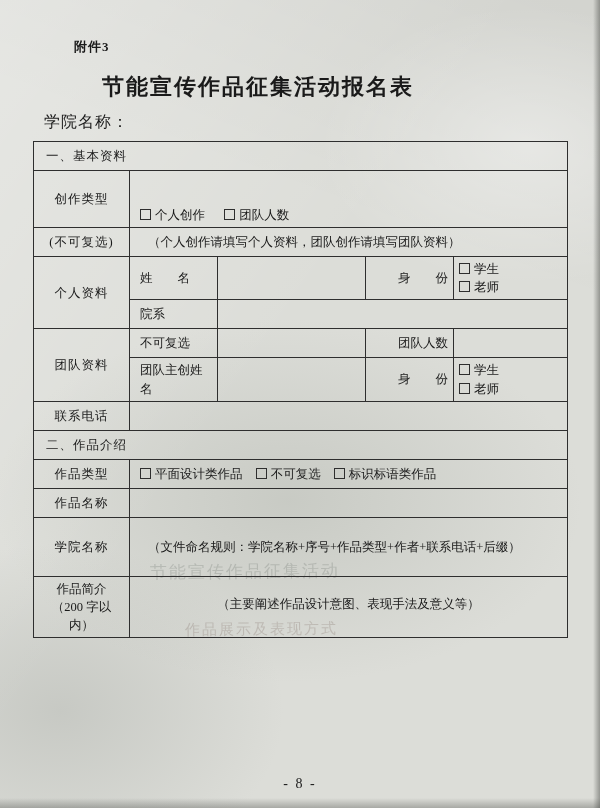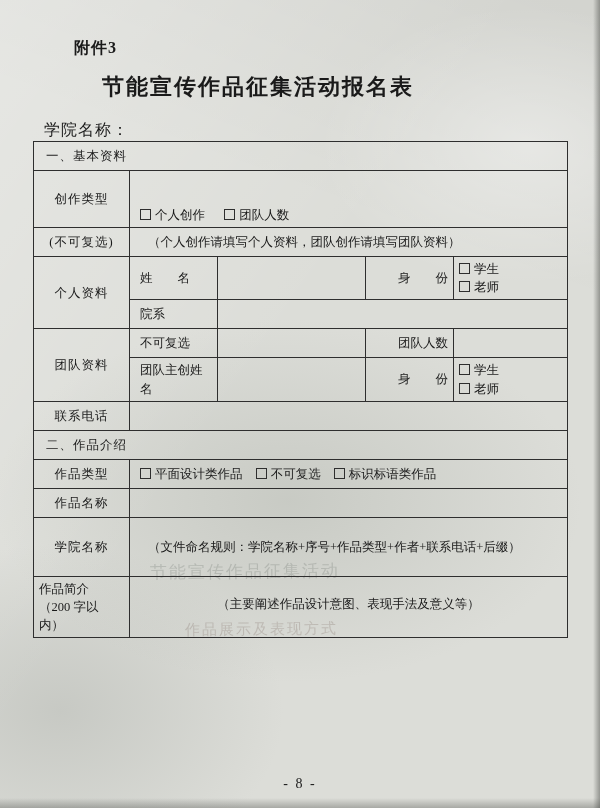--- a/index.html
+++ b/index.html
@@ -45,42 +45,41 @@
     pointer-events: none;
     font-family: "Liberation Serif", serif;
   }
   .ghost-1 { left: 150px; top: 560px; }
   .ghost-2 { left: 185px; top: 620px; font-size: 15px; color: rgba(130,110,105,0.28); }
 
   .attachment {
     position: absolute;
     left: 38px;
     top: 38px;
-    font-size: 16px;
+    font-size: 13px;
     font-weight: bold;
     letter-spacing: 1px;
     padding-left: 36px;
   }
   .doc-title {
     position: absolute;
     left: 0;
     top: 72px;
     width: 516px;
     text-align: center;
     font-size: 22px;
     font-weight: bold;
     letter-spacing: 2px;
   }
   .college-line {
     position: absolute;
     left: 44px;
     top: 112px;
     font-size: 16px;
     letter-spacing: 1px;
-    margin-top: 8px;
   }
 
   table.form {
     position: absolute;
     left: 33px;
     top: 141px;
     width: 534px;
     border-collapse: collapse;
     table-layout: fixed;
     background: transparent;
@@ -98,21 +97,21 @@
     letter-spacing: 1px;
     padding-left: 12px !important;
   }
   .ctr { text-align: right; }
   .lbl { text-align: center; letter-spacing: 1px; }
   .pad-l { padding-left: 10px !important; }
   .note { padding-left: 18px !important; }
   .tall-1 { height: 36px; }
   .brief-cell {
     height: 240px;
-    text-align: left;
+    text-align: center;
     vertical-align: middle;
     line-height: 1.7;
   }
   .brief-body {
     height: 240px;
     vertical-align: bottom;
     text-align: center;
     padding-bottom: 8px !important;
   }
   .cb {

